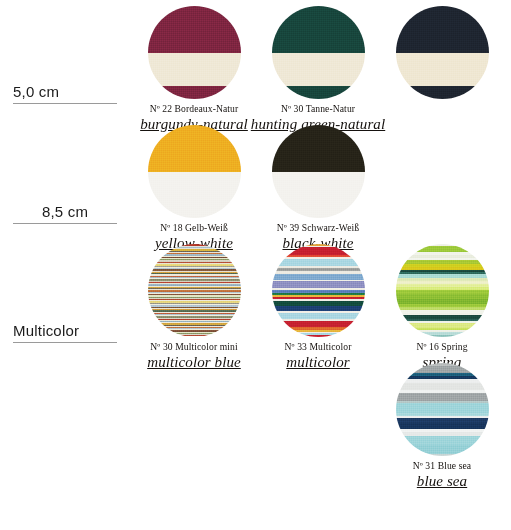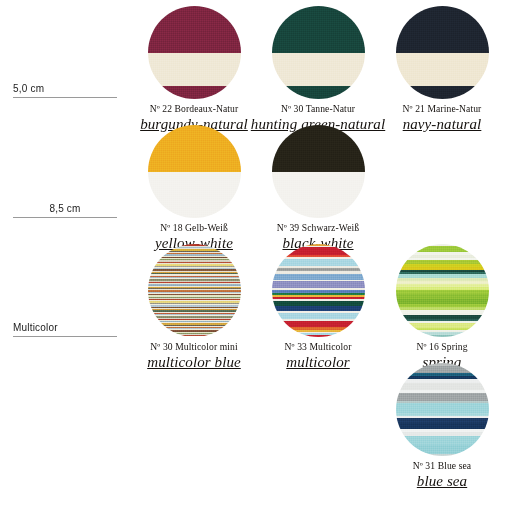--- a/index.html
+++ b/index.html
@@ -17,21 +17,21 @@
   }
 
   
   .cat-label {
     position: absolute;
     left: 13px;
     width: 104px;
   }
   .cat-label .cat-text {
     font-family: "Liberation Sans", sans-serif;
-    font-size: 10px;
+    font-size: 15px;
     letter-spacing: 0.2px;
     color: #1b1b1b;
     display: block;
     padding-bottom: 3px;
   }
   .cat-label .cat-rule {
     display: block;
     height: 1px;
     background: #9a9a9a;
     width: 100%;
@@ -161,24 +161,20 @@
           <span class="cap-en">hunting green-natural</span>
         </div>
       </div>
       <div class="cell">
         <div class="disc">
           <div class="stripes">
             <i style="background: rgb(30, 37, 48); height: 50%;"></i>
             <i style="background: rgb(239, 231, 210); height: 36%;"></i>
             <i style="background: rgb(30, 37, 48); height: 14%;"></i>
           </div>
-        </div>
-        <div class="caption">
-          <span class="cap-de">Nº 21 Marine-Natur</span>
-          <span class="cap-en">navy-natural</span>
         </div>
       </div>
     </div>
     <div class="row">
       <div class="cell">
         <div class="disc">
           <div class="stripes">
             <i style="background: rgb(238, 174, 33); height: 50%;"></i>
             <i style="background: rgb(243, 242, 238); height: 50%;"></i>
           </div>

